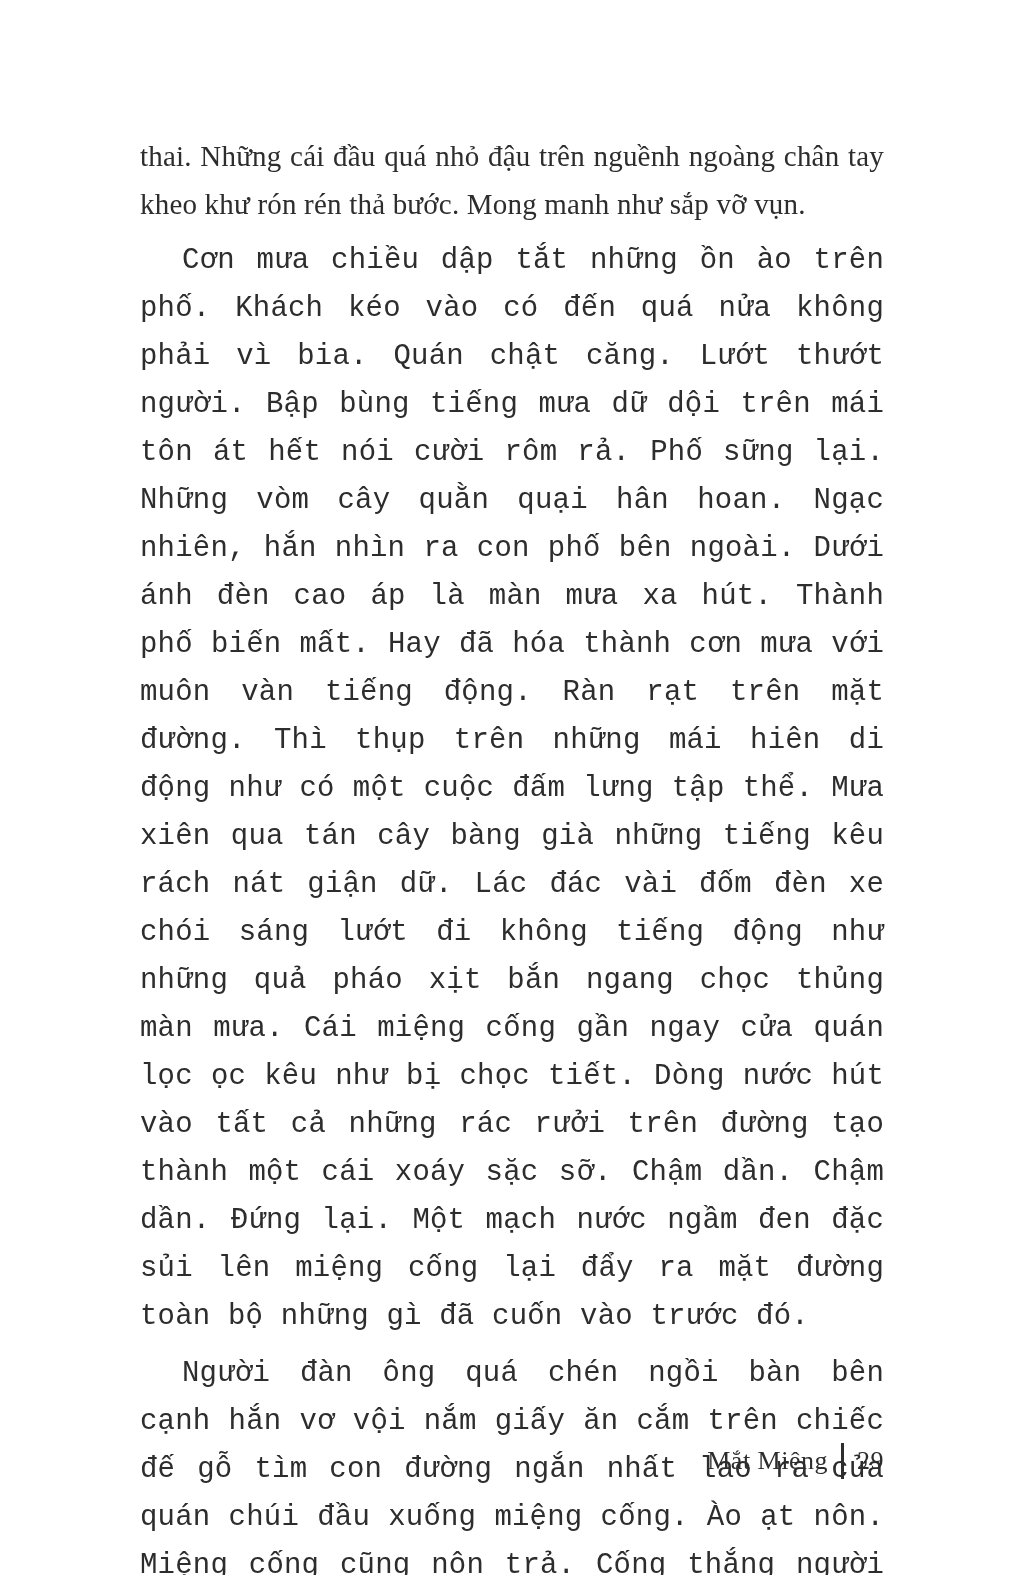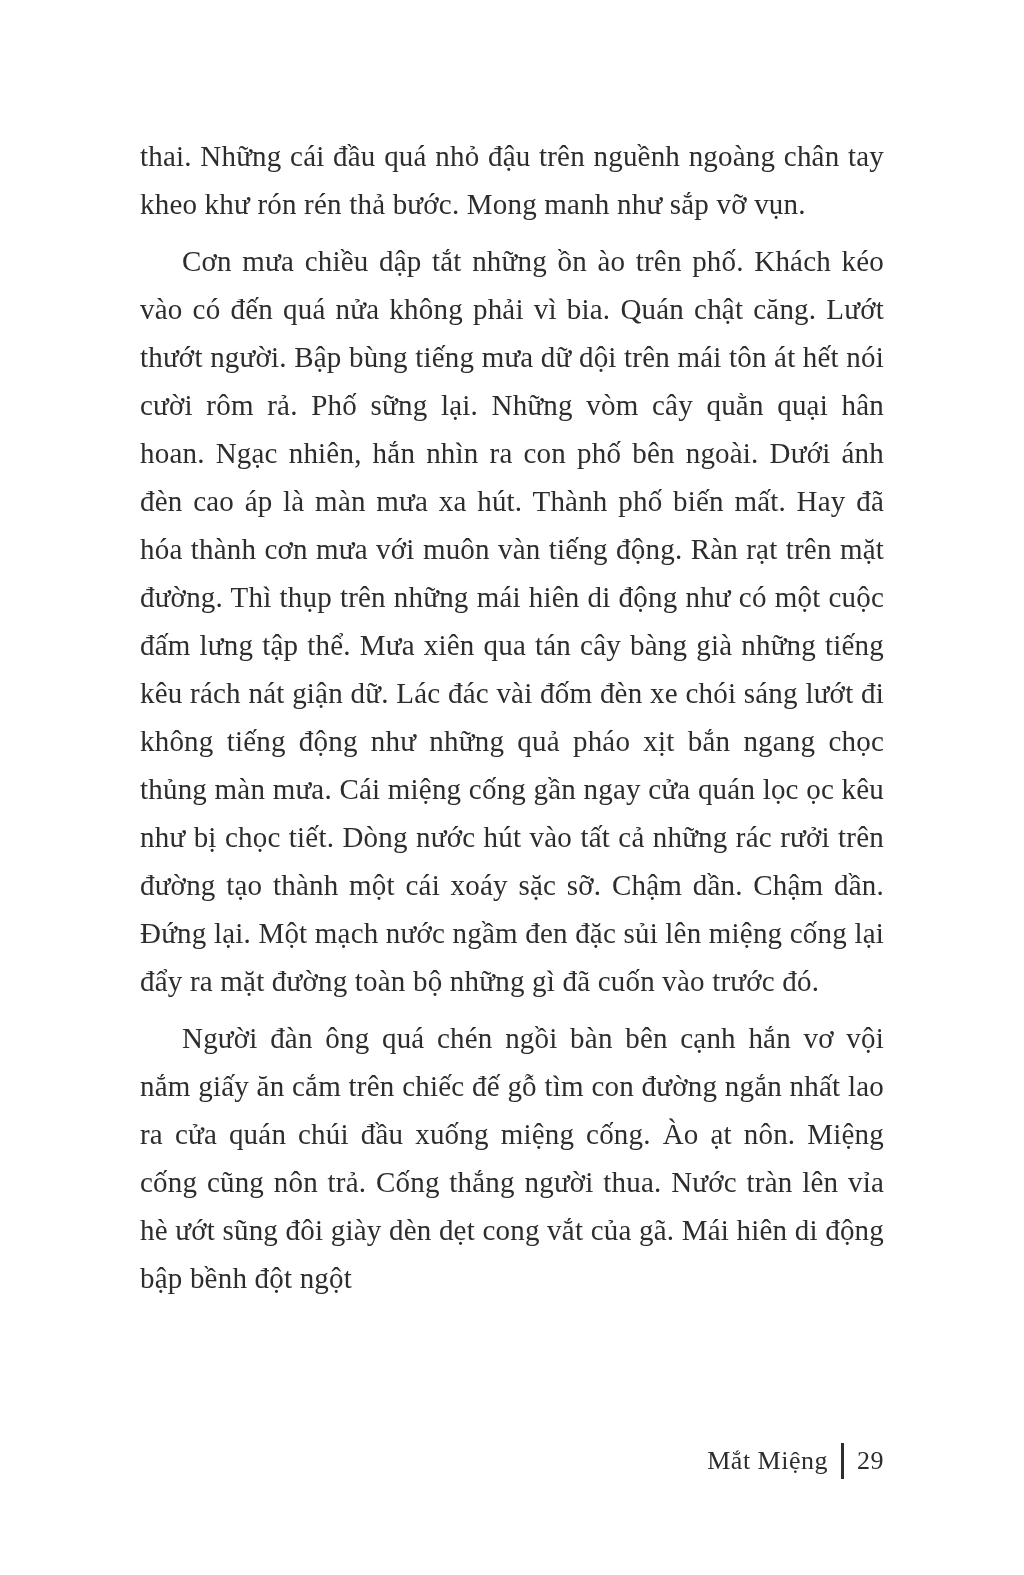--- a/index.html
+++ b/index.html
@@ -26,20 +26,21 @@
   .para {
     margin: 0 0 9px 0;
     font-size: 29px;
     line-height: 48px;
     text-align: justify;
     text-justify: inter-word;
     letter-spacing: 0.2px;
   }
   .para.indent {
     text-indent: 42px;
+    font-family: Liberation Mono, monospace;
   }
   .footer {
     position: absolute;
     right: 140px;
     bottom: 100px;
     display: flex;
     align-items: center;
     gap: 13px;
     font-size: 26px;
     color: #2d2d2d;

